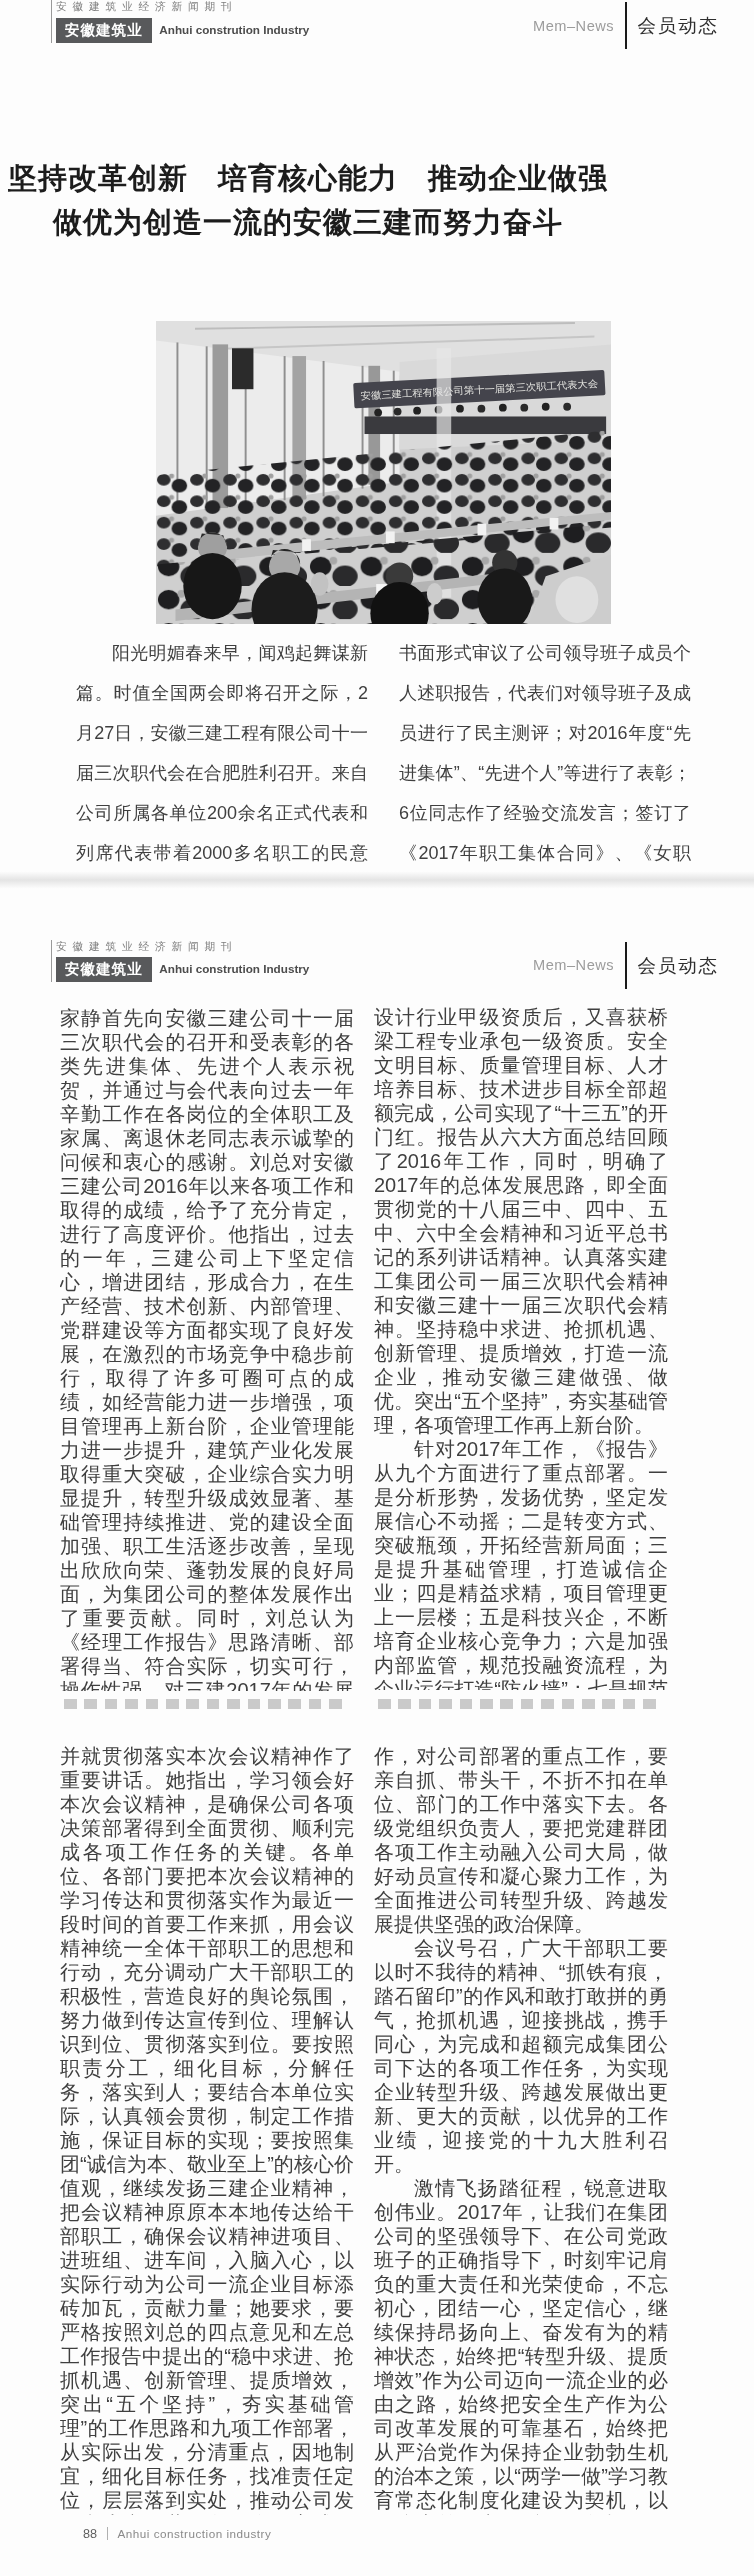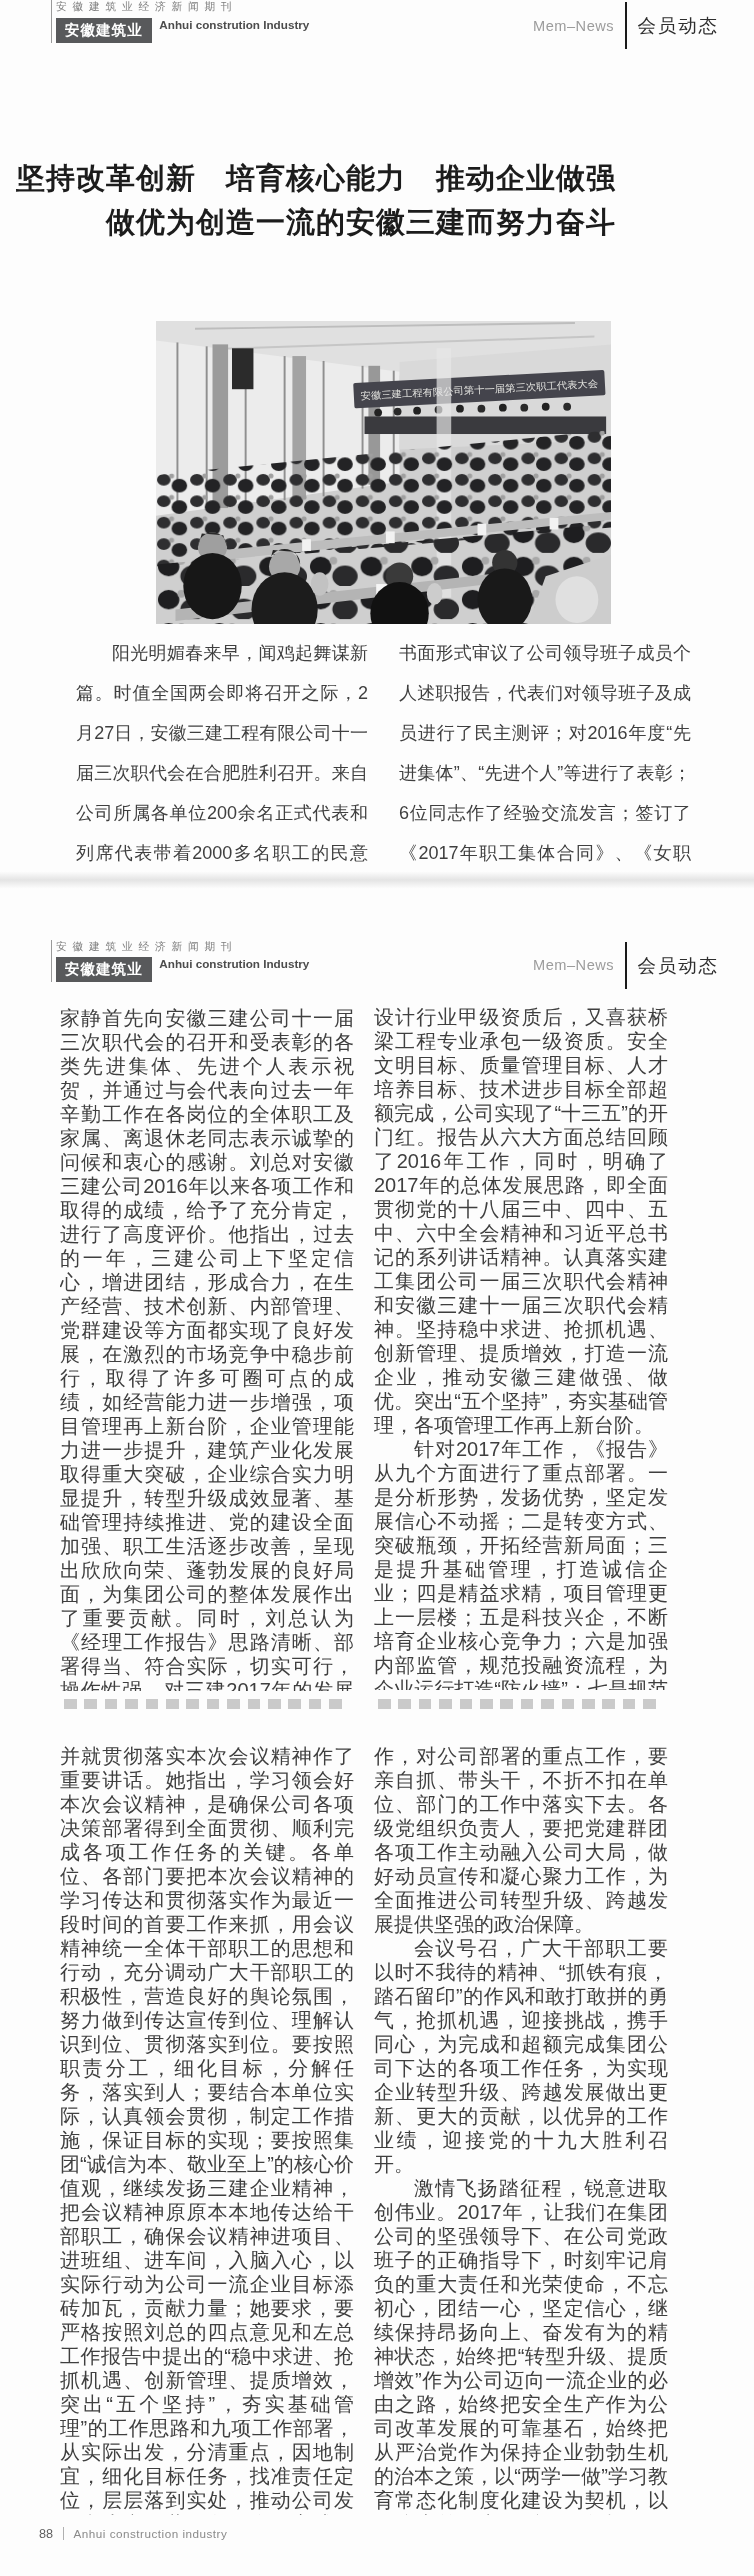--- a/index.html
+++ b/index.html
@@ -12,30 +12,30 @@
   }
   .page{position:relative;width:754px;background:#fdfdfd;overflow:hidden;}
   .page1{height:871px;}
   .page2{height:1687px;}
   .page-gap{height:17.5px;background:linear-gradient(#fefefe,#e4e4e4 50%,#fefefe);}
 
   
   .hdr{position:absolute;left:0;top:0;width:754px;height:58px;}
   .hdr-left{position:absolute;left:51px;top:0;border-left:1.9px solid #9a9a9a;padding-left:4px;}
   .hdr-periodical{font-size:10.7px;letter-spacing:5.8px;color:#7d7d7d;white-space:nowrap;}
-  .hdr-brand-row{display:flex;align-items:flex-start;margin-top:3.9px;}
+  .hdr-brand-row{display:flex;align-items:center;margin-top:3.9px;}
   .hdr-brand{background:#58595b;color:#fff;font-size:14.6px;font-weight:bold;padding:2.9px 8.8px;letter-spacing:1px;}
   .hdr-brand-en{font-size:11.7px;font-weight:bold;color:#4c4c4c;margin-left:7.8px;padding-bottom:1.9px;letter-spacing:0px;}
   .hdr-right{position:absolute;right:35px;top:0;display:flex;align-items:center;height:51px;}
   .hdr-memnews{font-size:14.6px;color:#9c9c9c;letter-spacing:0.5px;}
   .hdr-divider{width:1.9px;height:47px;background:#1a1a1a;margin:0 10.7px;}
   .hdr-section{font-size:18.5px;color:#2e2e2e;letter-spacing:1.9px;}
 
   
-  .title-wrap{position:absolute;left:0;top:156px;width:616px;text-align:right;color:#1c1c1c;}
+  .title-wrap{position:absolute;left:0;top:156px;width:616px;text-align:center;color:#1c1c1c;}
   .title-line{font-size:29px;font-weight:800;letter-spacing:1px;line-height:44px;margin:0;}
   .subtitle{font-size:16.6px;font-weight:600;color:#2b2b2b;margin-top:15.6px;letter-spacing:1px;}
 
   
   .photo{position:absolute;left:156px;top:321px;width:455px;height:303px;background:#cfcfcf;}
   .photo svg{display:block;}
 
   
   .col{position:absolute;overflow:hidden;}
   .p1col{top:633px;width:292px;height:245px;font-size:18px;line-height:40px;}
@@ -53,21 +53,21 @@
   .faded-line{
     position:absolute;top:810px;width:280px;height:10.7px;overflow:hidden;
     opacity:.38;filter:blur(0.6px);
     background:repeating-linear-gradient(90deg,#787878 0 12.7px,transparent 12.7px 20.4px);
   }
   .fa1{left:64px;}
   .fa2{left:378px;}
 
   
   .footer{position:absolute;left:39px;top:1638px;display:flex;align-items:center;}
-  .footer-num{font-size:12.7px;color:#5f5f5f;}
+  .footer-num{font-size:12.7px;color:#5f5f5f;margin-left:44px;}
   .footer-bar{width:1px;height:12.7px;background:#b0b0b0;margin:0 9.7px;}
   .footer-text{font-size:11.7px;color:#8a8a8a;letter-spacing:0.5px;}
 </style>
 </head>
 <body>
 
 <div class="page page1">
 
   <div class="hdr">
     <div class="hdr-left">

